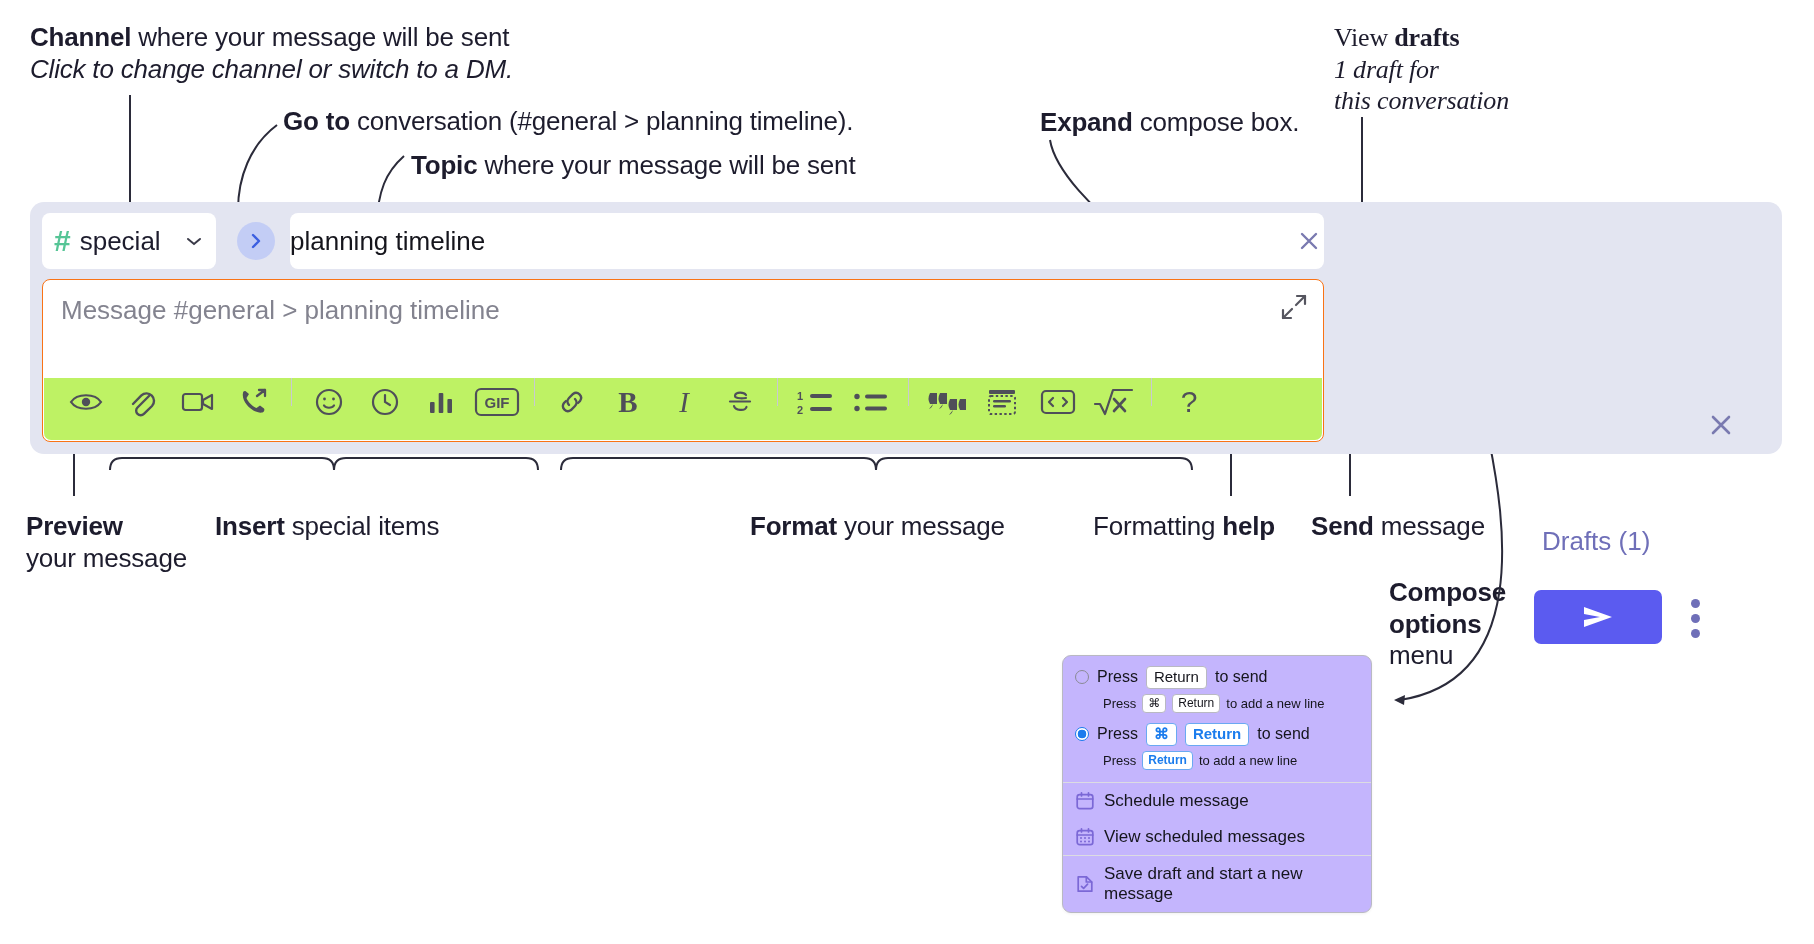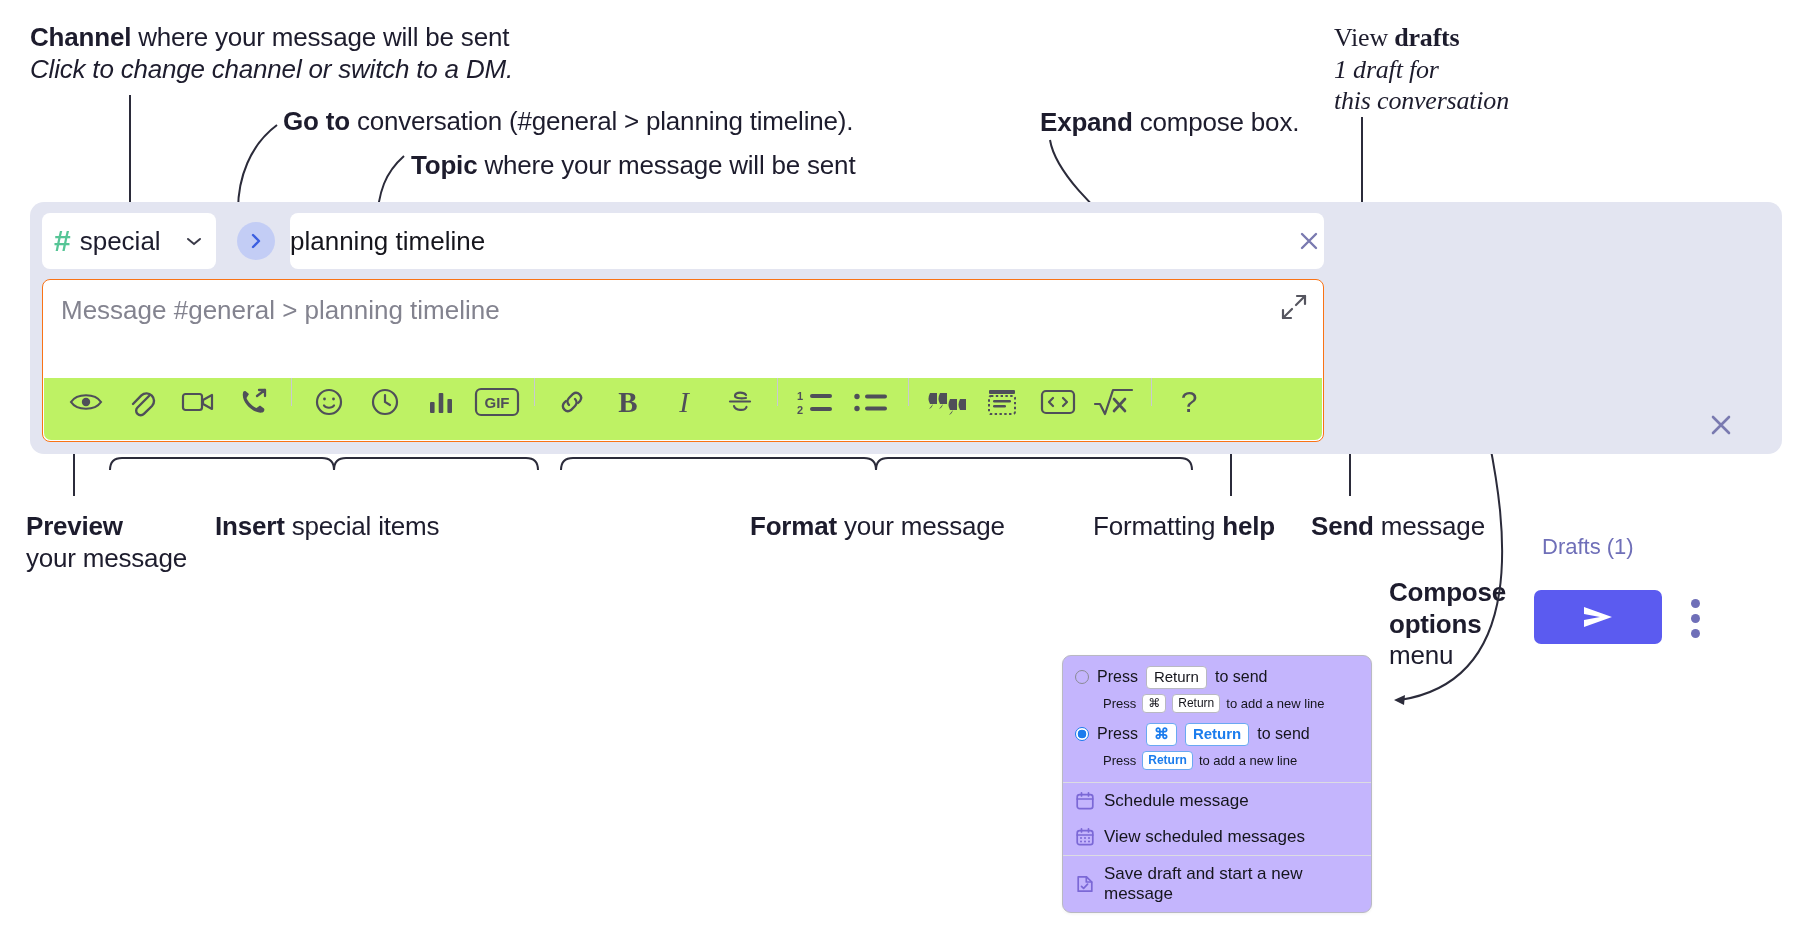--- a/index.html
+++ b/index.html
@@ -70,21 +70,21 @@
     display:flex;align-items:flex-start;padding-left:14px;box-sizing:border-box;
   }
   .tbtn{
     width:56px;height:48px;display:flex;align-items:center;justify-content:center;
     cursor:pointer;flex:0 0 auto;
   }
   .tsep{width:1px;height:28px;background:#c9c9d2;margin:0 9px;flex:0 0 auto;}
 
   
   #drafts-label{
-    position:absolute;left:1512px;top:332px;font-size:22px;color:#6f6fb8;cursor:pointer;
+    position:absolute;left:1512px;top:324px;font-size:26px;color:#6f6fb8;cursor:pointer;
   }
   #panel-close{position:absolute;left:1672px;top:204px;width:38px;height:38px;cursor:pointer;}
   #send-button{
     position:absolute;left:1504px;top:388px;width:128px;height:54px;border-radius:7px;
     background:#5b5bf0;display:flex;align-items:center;justify-content:center;cursor:pointer;
   }
   #compose-options-button{
     position:absolute;left:1650px;top:392px;width:30px;height:48px;cursor:pointer;
     display:flex;flex-direction:column;align-items:center;justify-content:center;gap:6px;
   }

